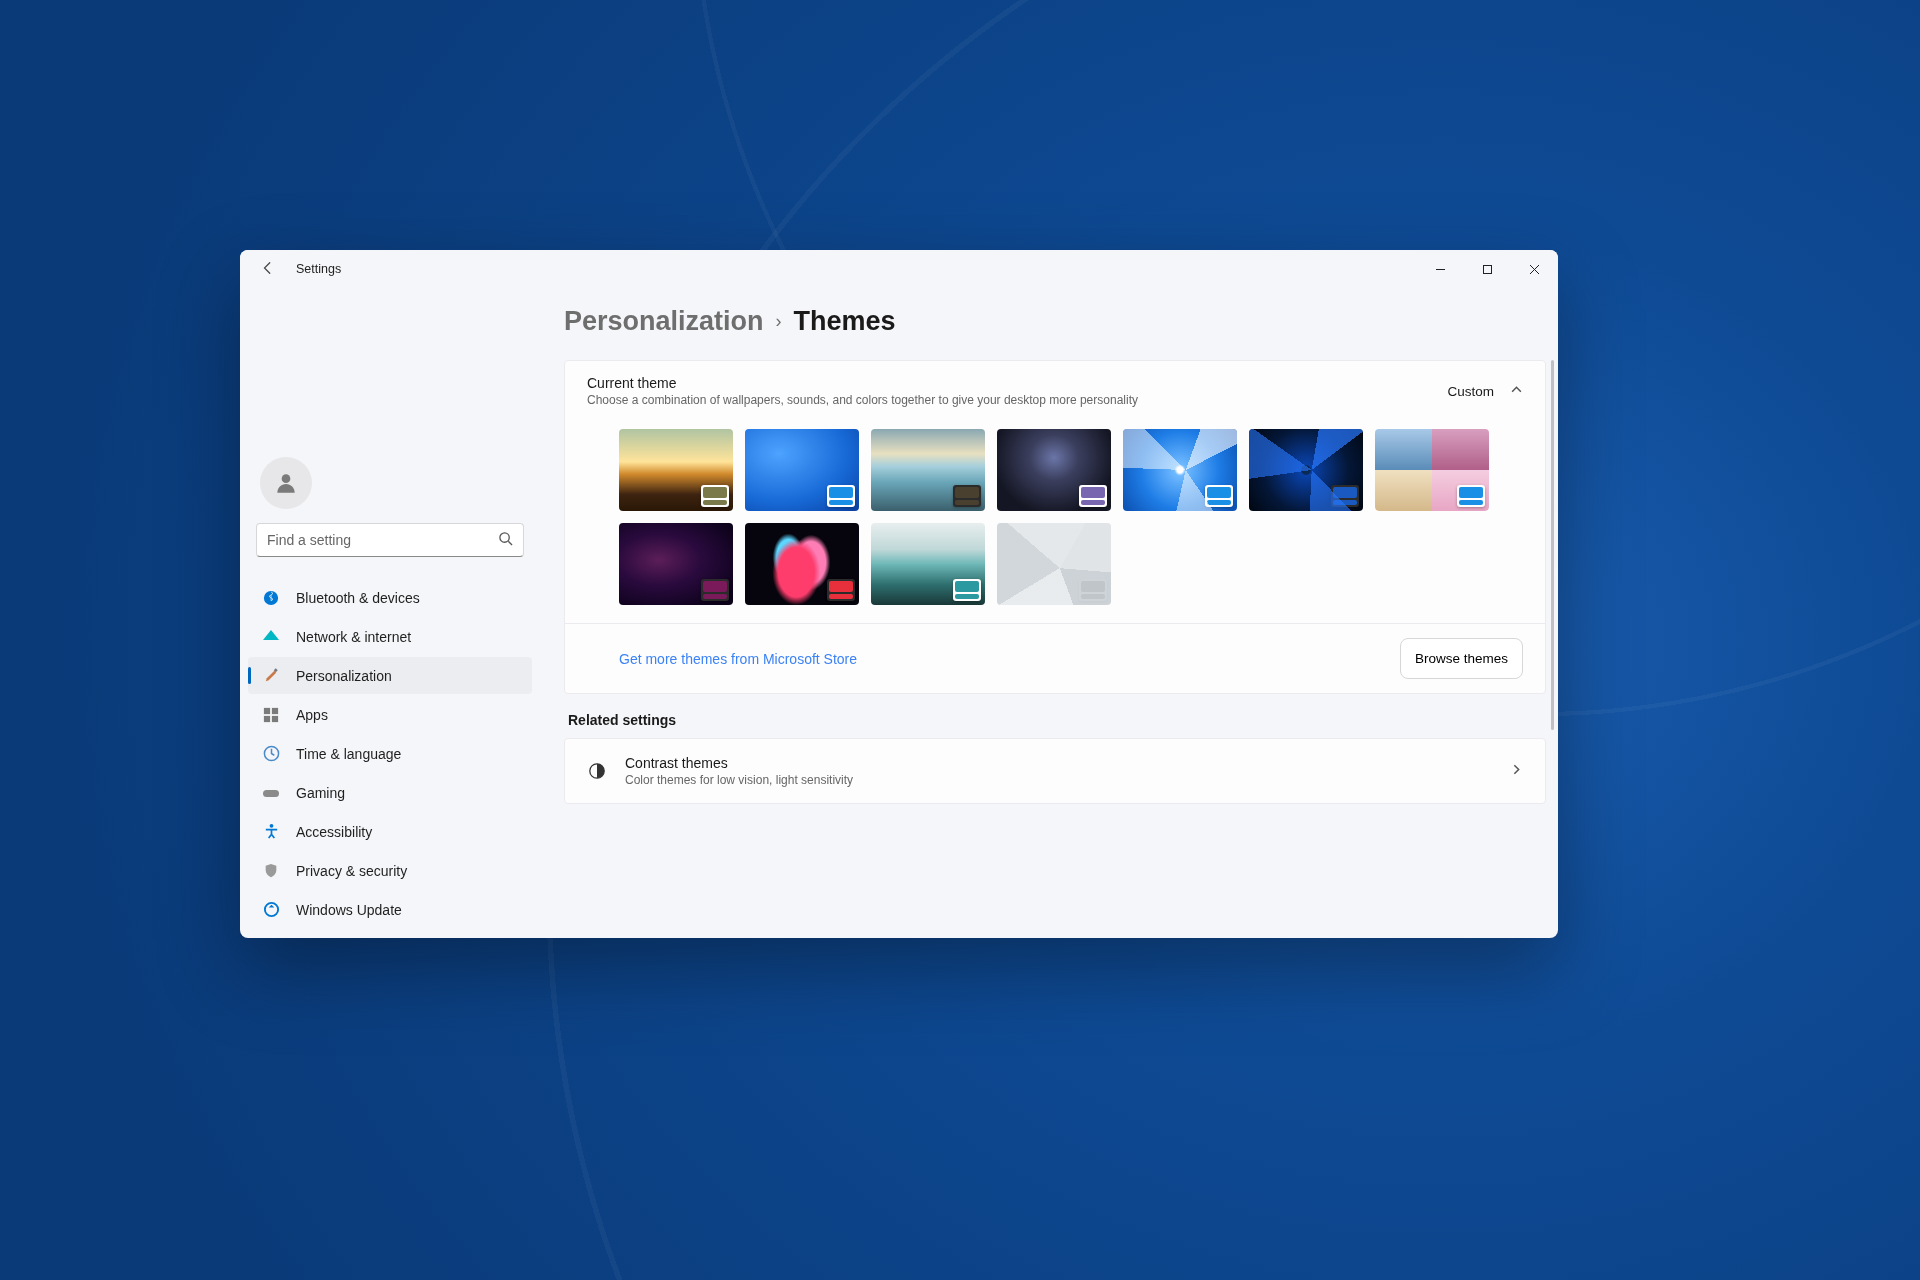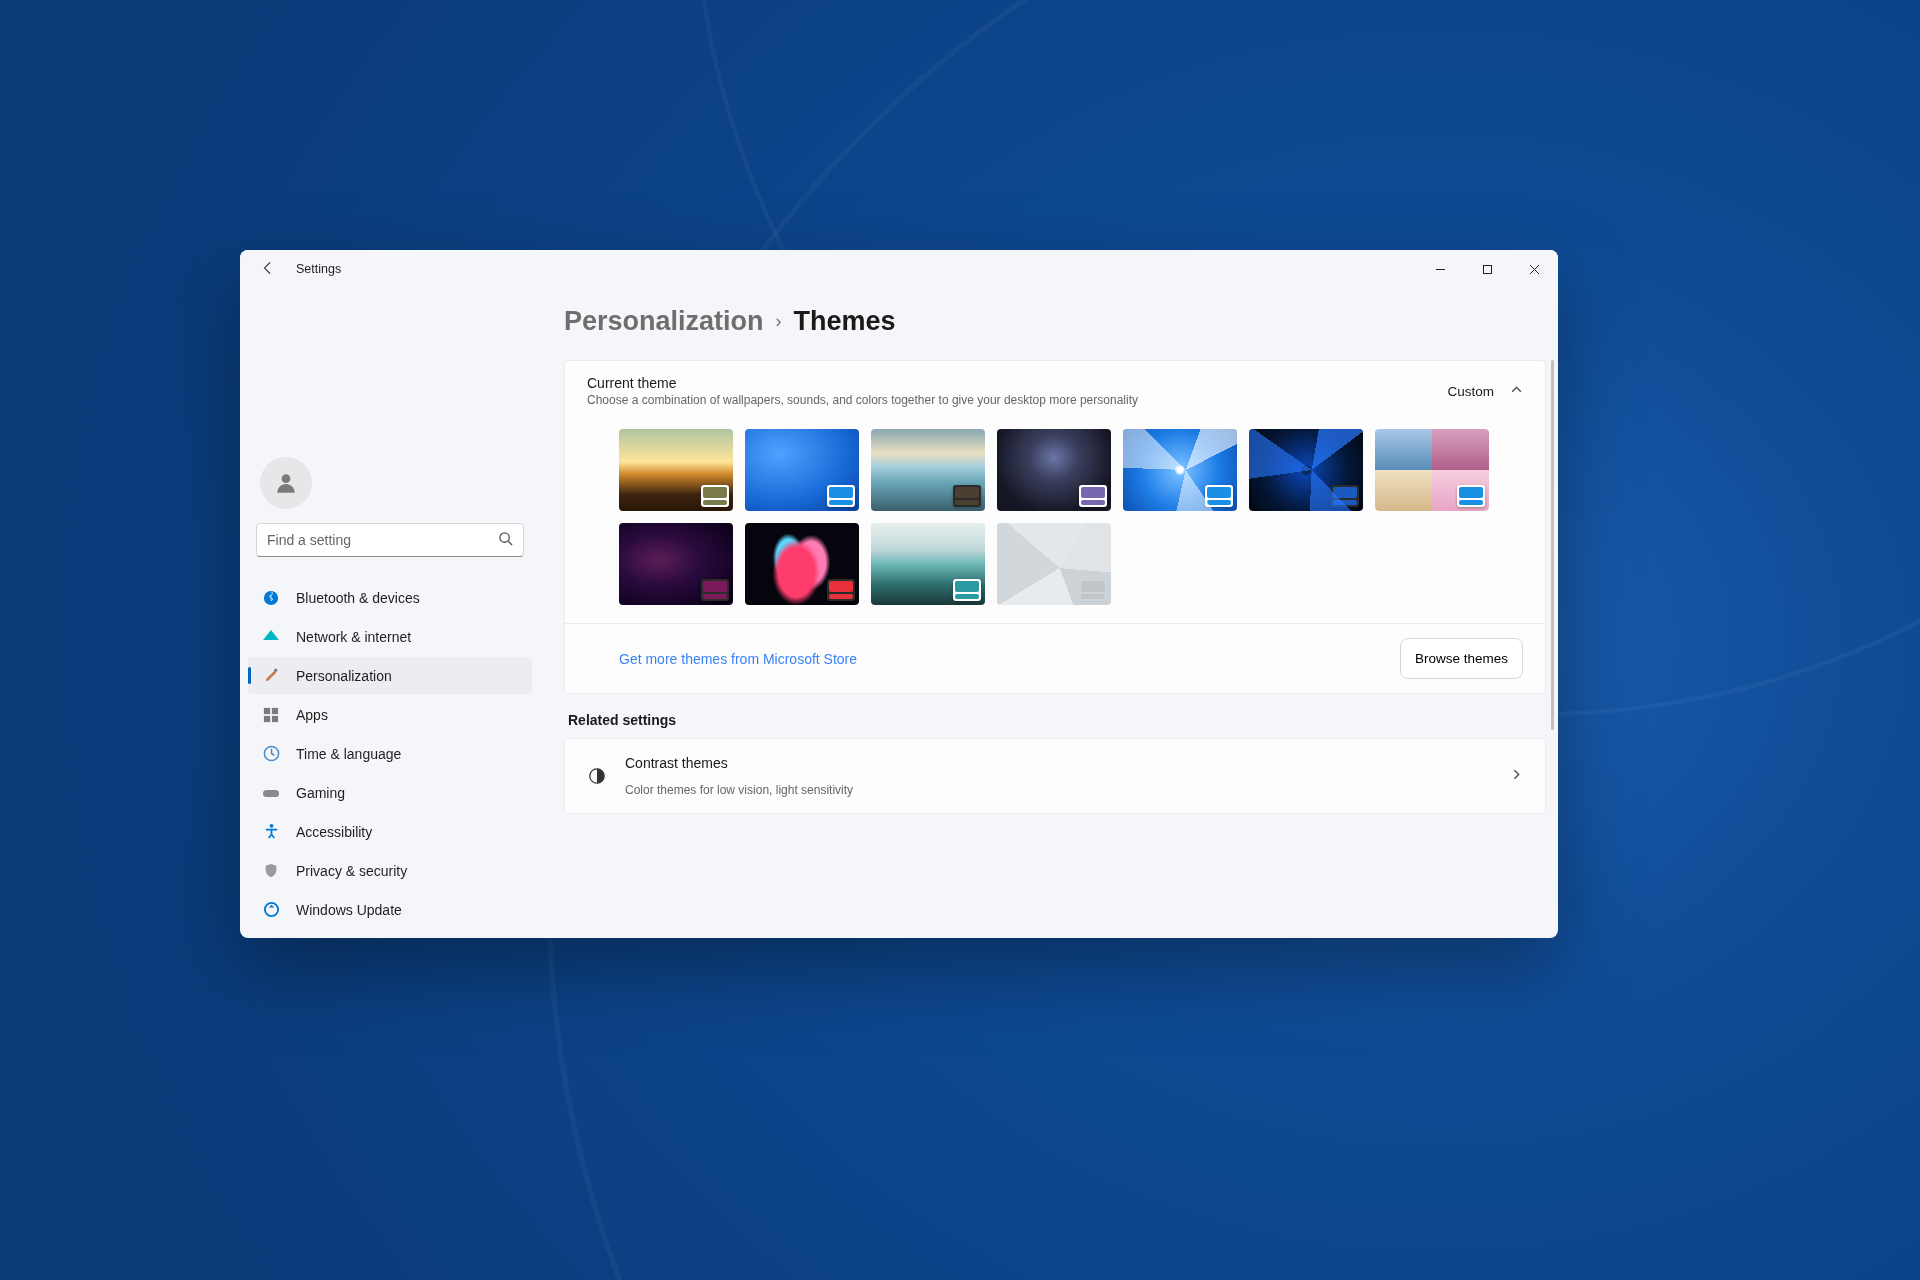--- a/index.html
+++ b/index.html
@@ -146,21 +146,21 @@
   .row-card {
     background:#fdfdfe; border:1px solid #eceaee; border-radius:4px;
     display:flex; align-items:center;
     padding: 16px 22px;
     gap:18px;
     margin-bottom:6px;
   }
   .row-card .ricon { width:20px; height:20px; display:flex; align-items:center; justify-content:center; color:#333; }
   .row-card .rtxt { flex:1; }
   .row-card .rtxt .r1 { font-size:14px; color:#1a1a1a; }
-  .row-card .rtxt .r2 { font-size:12px; color:#666; margin-top:12px; }
+  .row-card .rtxt .r2 { font-size:12px; color:#666; margin-top:2px; }
   .row-card .goto { color:#555; }
 
   
   .th.t1 { background: linear-gradient(to top, #2a1706 0%, #3d2310 20%, #d18a2c 45%, #ffe49a 60%, #b0c4a2 100%); }
   .th.t2 { background: radial-gradient(ellipse at 30% 30%, #4da3ff 0%, #1769d6 60%, #0a3fa0 100%); }
   .th.t3 { background: linear-gradient(to top, #3b5f6c 0%, #69a6b8 35%, #a8d0dc 55%, #e8e0c0 70%, #8aa8b2 100%); }
   .th.t4 { background: radial-gradient(ellipse at 50% 35%, #6b76a8 0%, #3b3f5e 30%, #141623 75%); }
   .th.t5 { background: radial-gradient(circle at 50% 50%, #fff 0 4%, #6fb9ff 8%, #1e7de6 55%, #0c4fb0 100%); }
   .th.t5::after { content:""; position:absolute; inset:0; background: conic-gradient(from 20deg at 55% 50%, rgba(255,255,255,0.6) 0 12%, transparent 12% 35%, rgba(255,255,255,0.5) 35% 48%, transparent 48% 70%, rgba(255,255,255,0.5) 70% 82%, transparent 82% 100%); mix-blend-mode: screen; }
   .th.t6 { background: radial-gradient(circle at 50% 50%, #0a2a56 0 6%, #0941a8 8%, #041738 60%, #010712 100%); }

